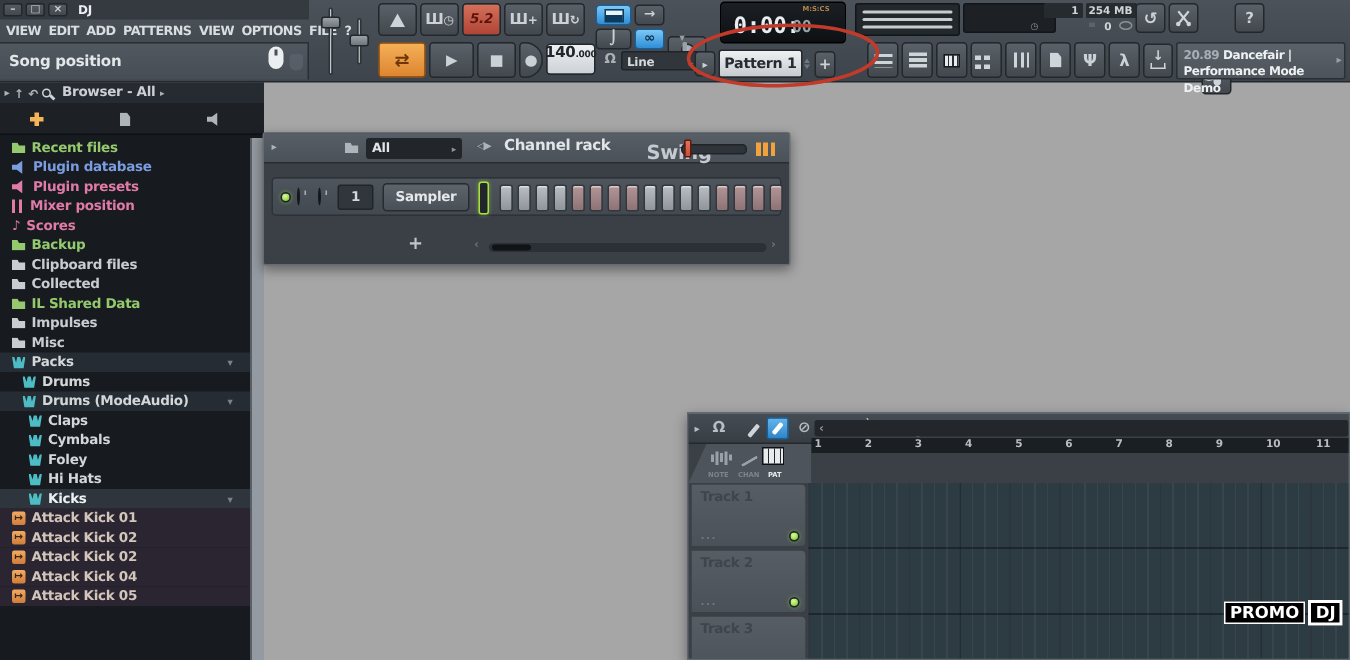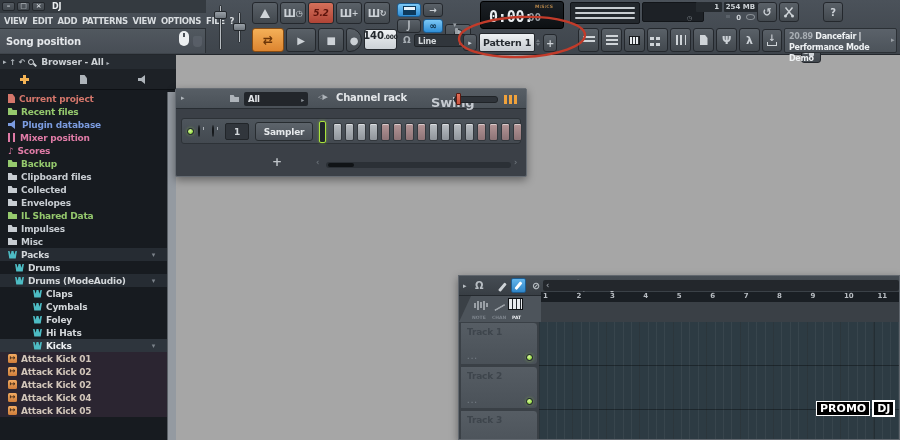--- a/index.html
+++ b/index.html
@@ -99,21 +99,21 @@
   .knob::after{content:"";position:absolute;left:4px;top:1px;width:1px;height:3px;background:#aab0b6}
 
   
   .browser{left:0;top:55px;width:176px;height:385px;background:#171b20;overflow:hidden}
   .bheader{left:0;top:0;width:176px;height:14px;background:#262b31;display:flex;align-items:center;gap:3px;padding-left:3px;color:#aeb4ba}
   .btabs{left:0;top:14px;width:176px;height:21px;background:#1d2126;border-bottom:1px solid #0d1014}
   .bitems{left:0;top:37px;width:167px;height:360px}
   .brow{height:13px;display:flex;align-items:center;gap:4px;padding-left:8px;font-size:9px;color:#ced2d6;width:167px}
   .brow .lbl{white-space:nowrap}
   .ind1{padding-left:15px}
-  .ind2{padding-left:33px}
+  .ind2{padding-left:19px}
   .sect{background:#262c33}
   .sect-sel{background:#2e353d}
   .samplerow{background:#2b2531;color:#d2c6ba}
   .caret{position:absolute;right:12px;color:#7b828a;font-size:7px}
   .c-red{color:#d4766b}.c-green{color:#95c96d}.c-blue{color:#7b9ce0}.c-pink{color:#df7ba6}
   .c-orange{color:#dc9468}.c-gray{color:#c8cdd2}.c-pk{color:#d3d7da}
   .bscroll{left:167px;top:37px;width:9px;height:348px;background:#949aa1;border-left:1px solid #5a6066}
 
   
   .rack{left:175px;top:88px;width:352px;height:89px;background:#3b4047;border:1px solid #666c73;border-radius:2px;
@@ -334,55 +334,51 @@
       <span class="ic-mag rel" style="display:inline-block"></span>
       <span style="color:#ccd0d4;margin-left:4px">Browser - All</span>
       <span style="font-size:6px">▸</span>
     </div>
     <div class="ab btabs">
       <span class="ab ic-plus9" style="left:20px;top:6px"></span>
       <span class="ab ic-file" style="left:80px;top:6px;color:#aeb4ba"></span>
       <span class="ab ic-speak" style="left:138px;top:6px;color:#aeb4ba"></span>
     </div>
     <div class="ab bitems">
-      <div class="brow c-red">
-          <span class="ic-file"></span>
-          <span class="lbl">Current project</span>
-        </div>
       <div class="brow c-green">
           <span class="ic-fold"></span>
           <span class="lbl">Recent files</span>
         </div>
       <div class="brow c-blue">
           <span class="ic-speak"></span>
           <span class="lbl">Plugin database</span>
         </div>
       <div class="brow c-pink">
+          <span class="ic-speak"></span>
+          <span class="lbl">Plugin presets</span>
+        </div>
+      <div class="brow c-pink">
           <span class="ic-mix"></span>
           <span class="lbl">Mixer position</span>
         </div>
       <div class="brow c-pink">
           <span style="font-size:9px">♪</span>
           <span class="lbl">Scores</span>
         </div>
       <div class="brow c-green">
           <span class="ic-fold"></span>
           <span class="lbl">Backup</span>
         </div>
       <div class="brow c-gray">
           <span class="ic-fold"></span>
           <span class="lbl">Clipboard files</span>
         </div>
       <div class="brow c-gray">
           <span class="ic-fold"></span>
           <span class="lbl">Collected</span>
-        </div>
-      <div class="brow c-gray">
-          <span class="ic-fold"></span>
-          <span class="lbl">Envelopes</span>
         </div>
       <div class="brow c-green">
           <span class="ic-fold"></span>
           <span class="lbl">IL Shared Data</span>
         </div>
       <div class="brow c-gray">
           <span class="ic-fold"></span>
           <span class="lbl">Impulses</span>
         </div>
       <div class="brow c-gray">

